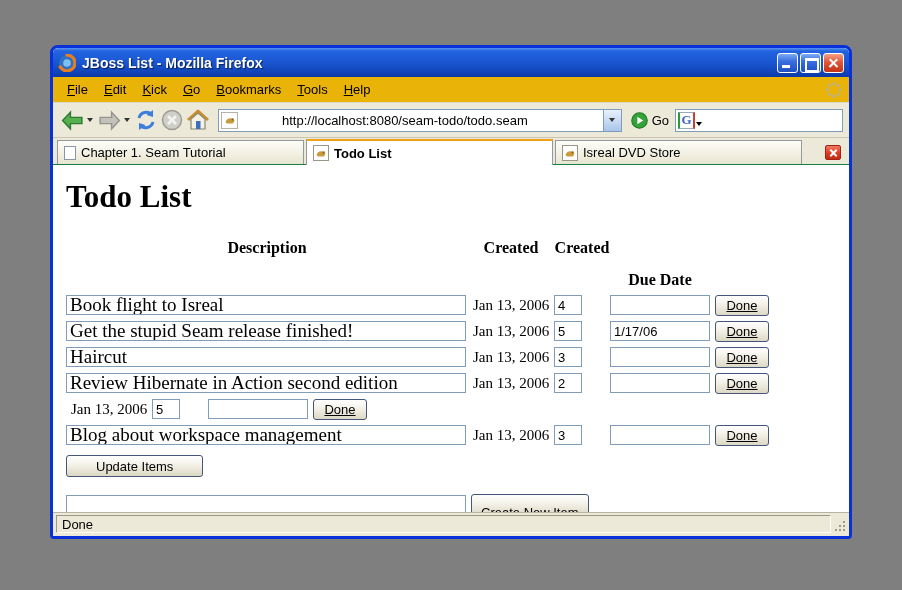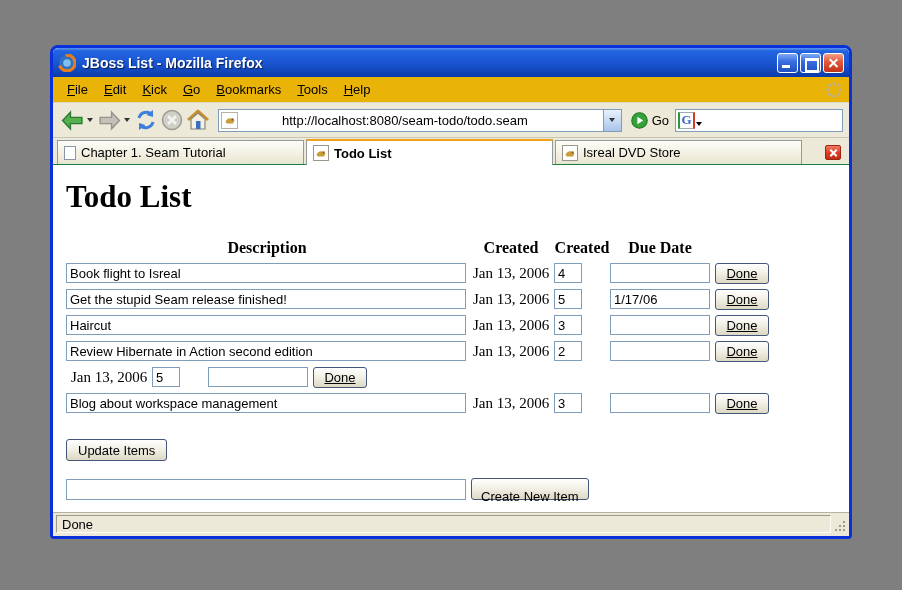--- a/index.html
+++ b/index.html
@@ -95,40 +95,40 @@
   .tabclose .xbar { left:3px; top:6px; width:9px; height:2px; }
 
   
   .content { flex:1; background:#fff; padding:12px 14px 0 13px; overflow:hidden; font-family:"Liberation Serif","DejaVu Serif",serif; }
   .page-title { font-size:31px; font-weight:bold; margin:2px 0 24px 0; color:#000; }
 
   .hdr-row { display:flex; font-weight:bold; font-size:16px; margin-bottom:3px; }
   .h-desc { width:402px; text-align:center; }
   .h-created { width:86px; text-align:center; }
   .h-pri { width:56px; text-align:center; }
-  .h-due { width:100px; text-align:center; }
+  .h-due { width:100px; text-align:center;margin-top:32px; }
 
   .todo-row { display:flex; align-items:center; height:26px; }
   .c-desc { width:402px; }
-  .c-desc input { width:400px; height:20px; border:1px solid #7f9db9; font-family:Liberation Sans, sans-serif; font-size:13px; padding:1px 3px; }
+  .c-desc input { width:400px; height:20px; border:1px solid #7f9db9; font-family:Liberation Serif, serif; font-size:19px; padding:1px 3px; }
   .c-created { width:86px; font-size:15px; padding-left:5px; white-space:nowrap; }
   .c-pri { width:56px; }
   .c-pri input { width:28px; height:20px; border:1px solid #7f9db9; font-family:"Liberation Sans",sans-serif; font-size:13px; padding:1px 3px; }
   .c-due { width:100px; }
   .c-due input { width:100px; height:20px; border:1px solid #7f9db9; font-family:"Liberation Sans",sans-serif; font-size:13px; padding:1px 3px; }
   .c-done { margin-left:5px; }
 
   .xp-btn {
     font-family:"Liberation Sans",sans-serif; font-size:13px; color:#000;
     border:1px solid #44567a; border-radius:3px;
     background:linear-gradient(180deg,#ffffff 0%,#f1efe4 50%,#ddd8c4 100%);
     padding:1px 8px; height:21px; cursor:default;
   }
   .done-btn { width:54px; text-decoration:underline; padding:1px 2px; }
-  .update-btn { margin-top:23px; padding:2px 11px; height:22px; }
+  .update-btn { margin-top:7px; padding:2px 29px; height:22px; }
   .create-row { display:flex; align-items:center; margin-top:17px; }
   .create-row input { width:400px; height:21px; border:1px solid #7f9db9; font-family:"Liberation Sans",sans-serif; font-size:13px; padding:1px 3px; }
   .create-btn { margin-left:5px; padding:10px 9px; height:22px; }
 
   
   .statusbar {
     height:24px; flex:0 0 24px; background:#ece9d8; border-top:1px solid #b8b4a2;
     display:flex; align-items:center; padding:2px 3px 3px 3px;
   }
   .status-field {

